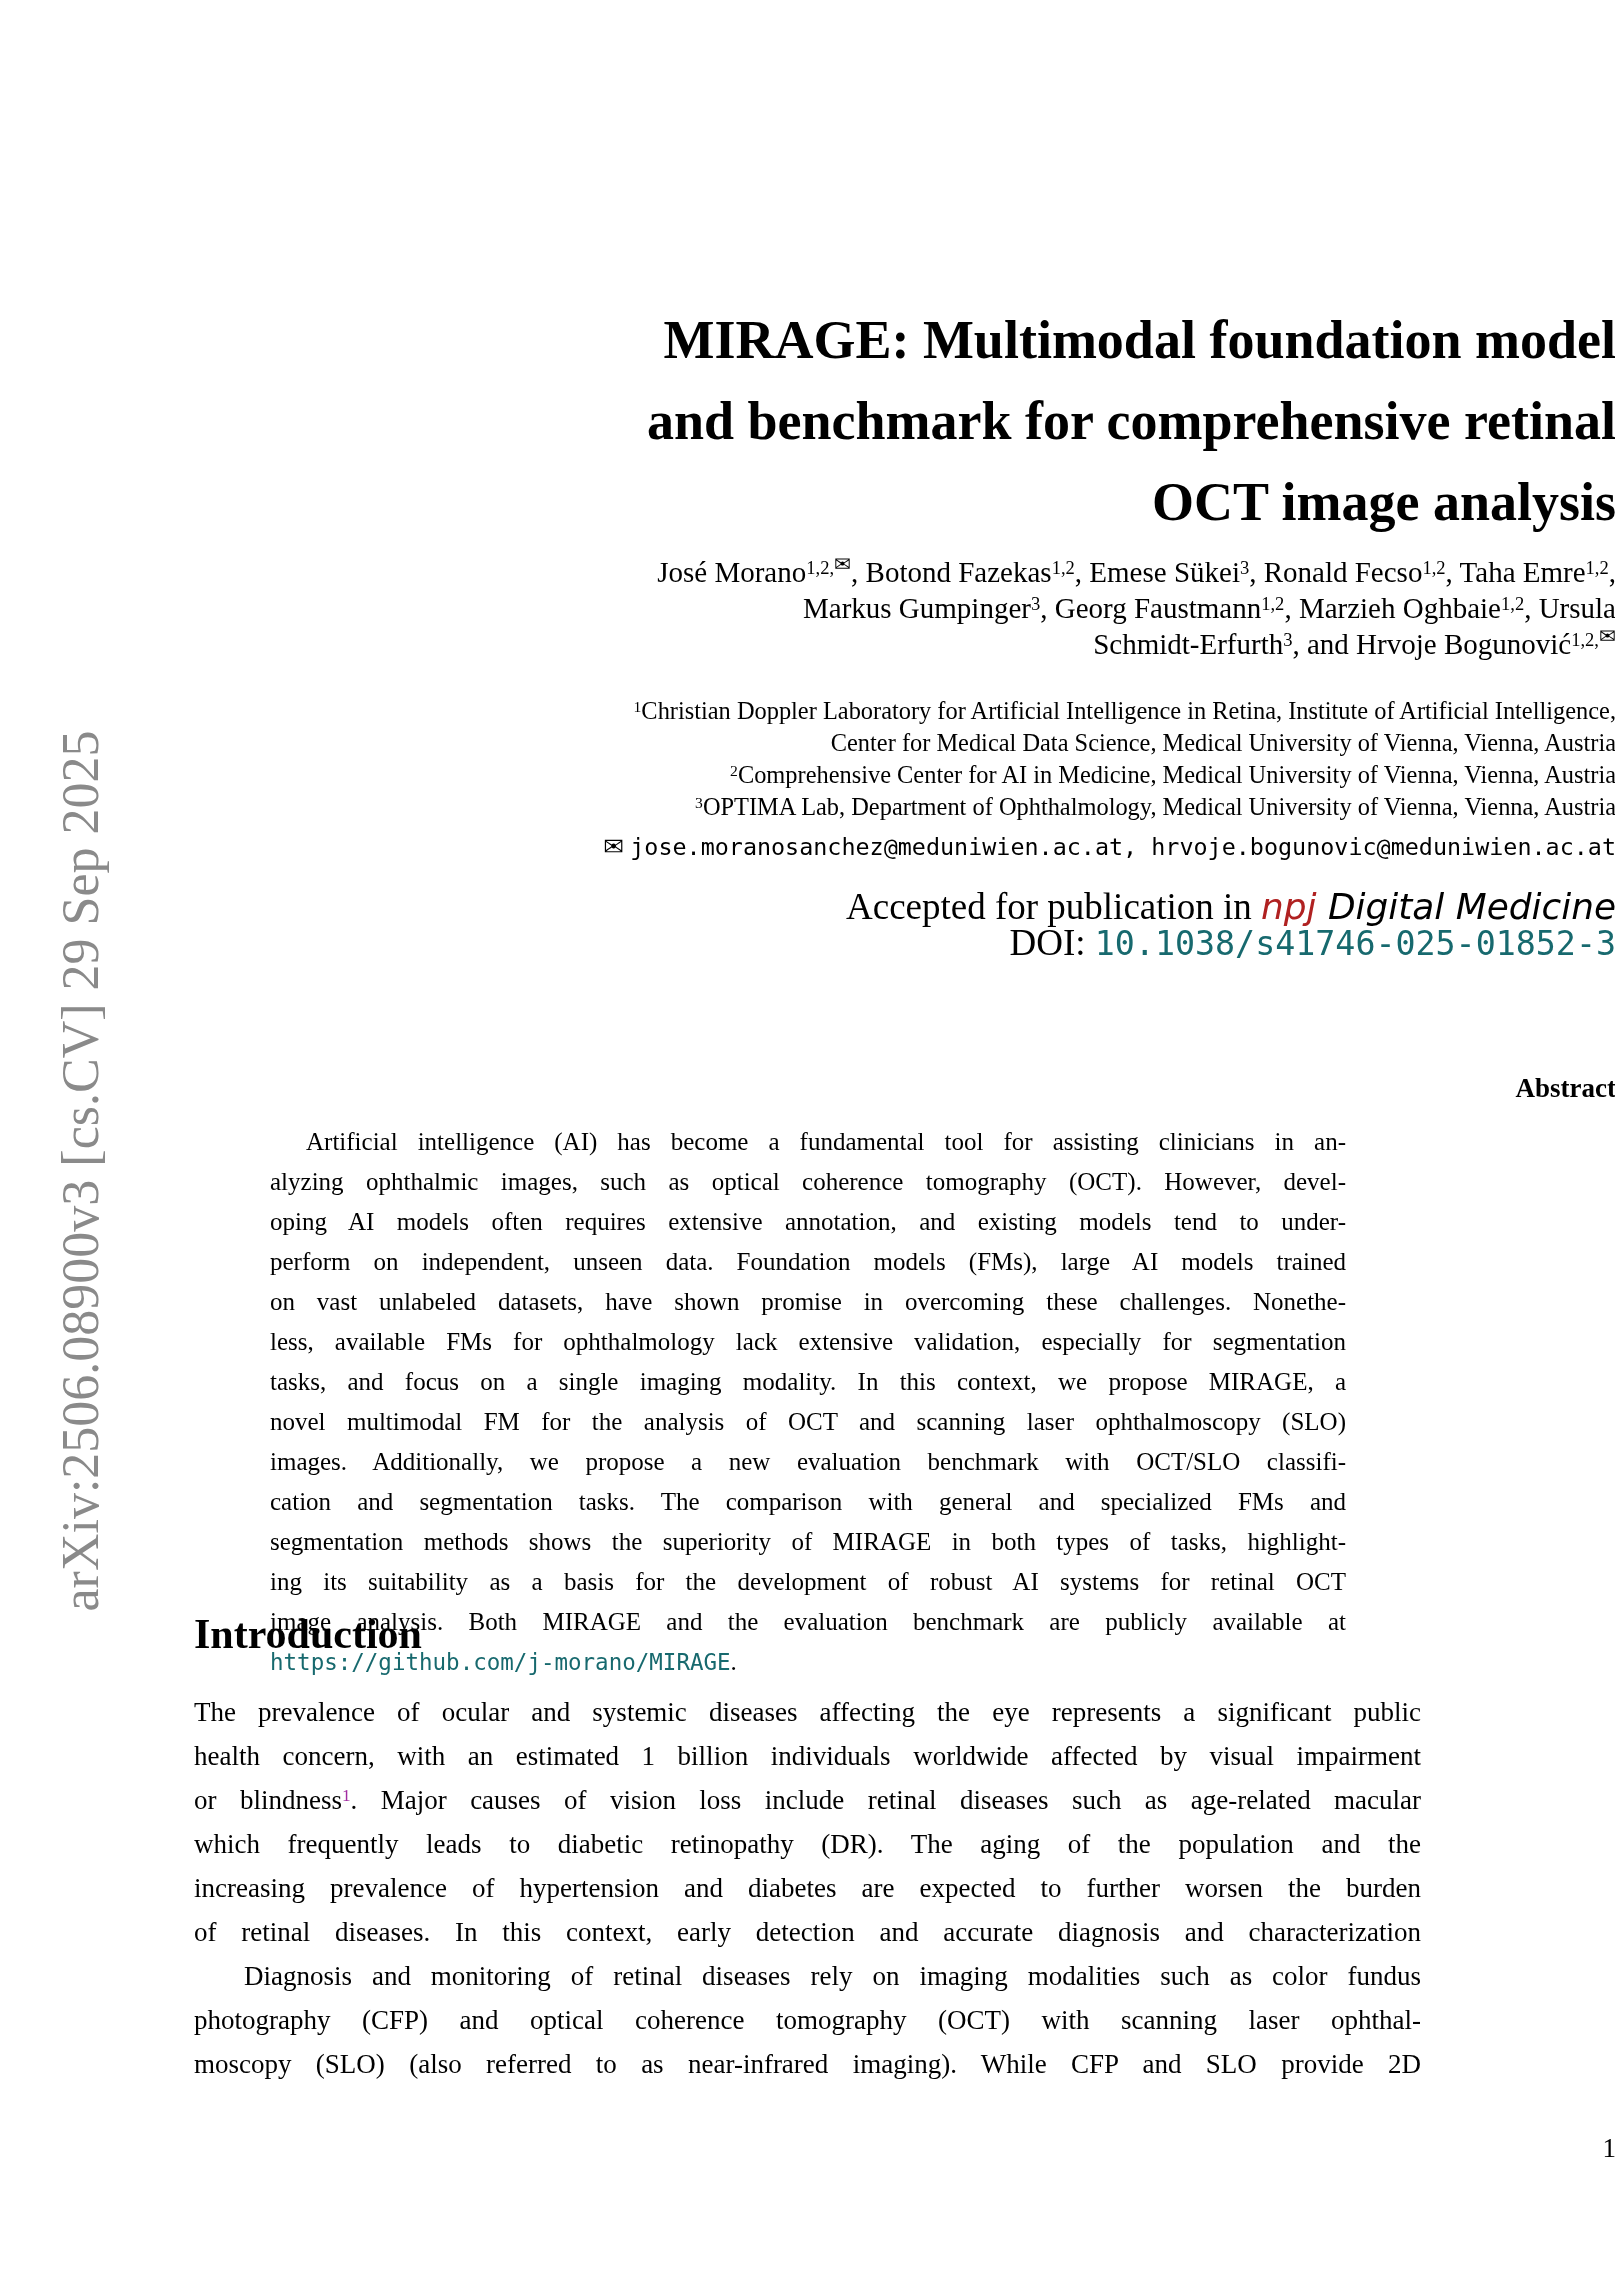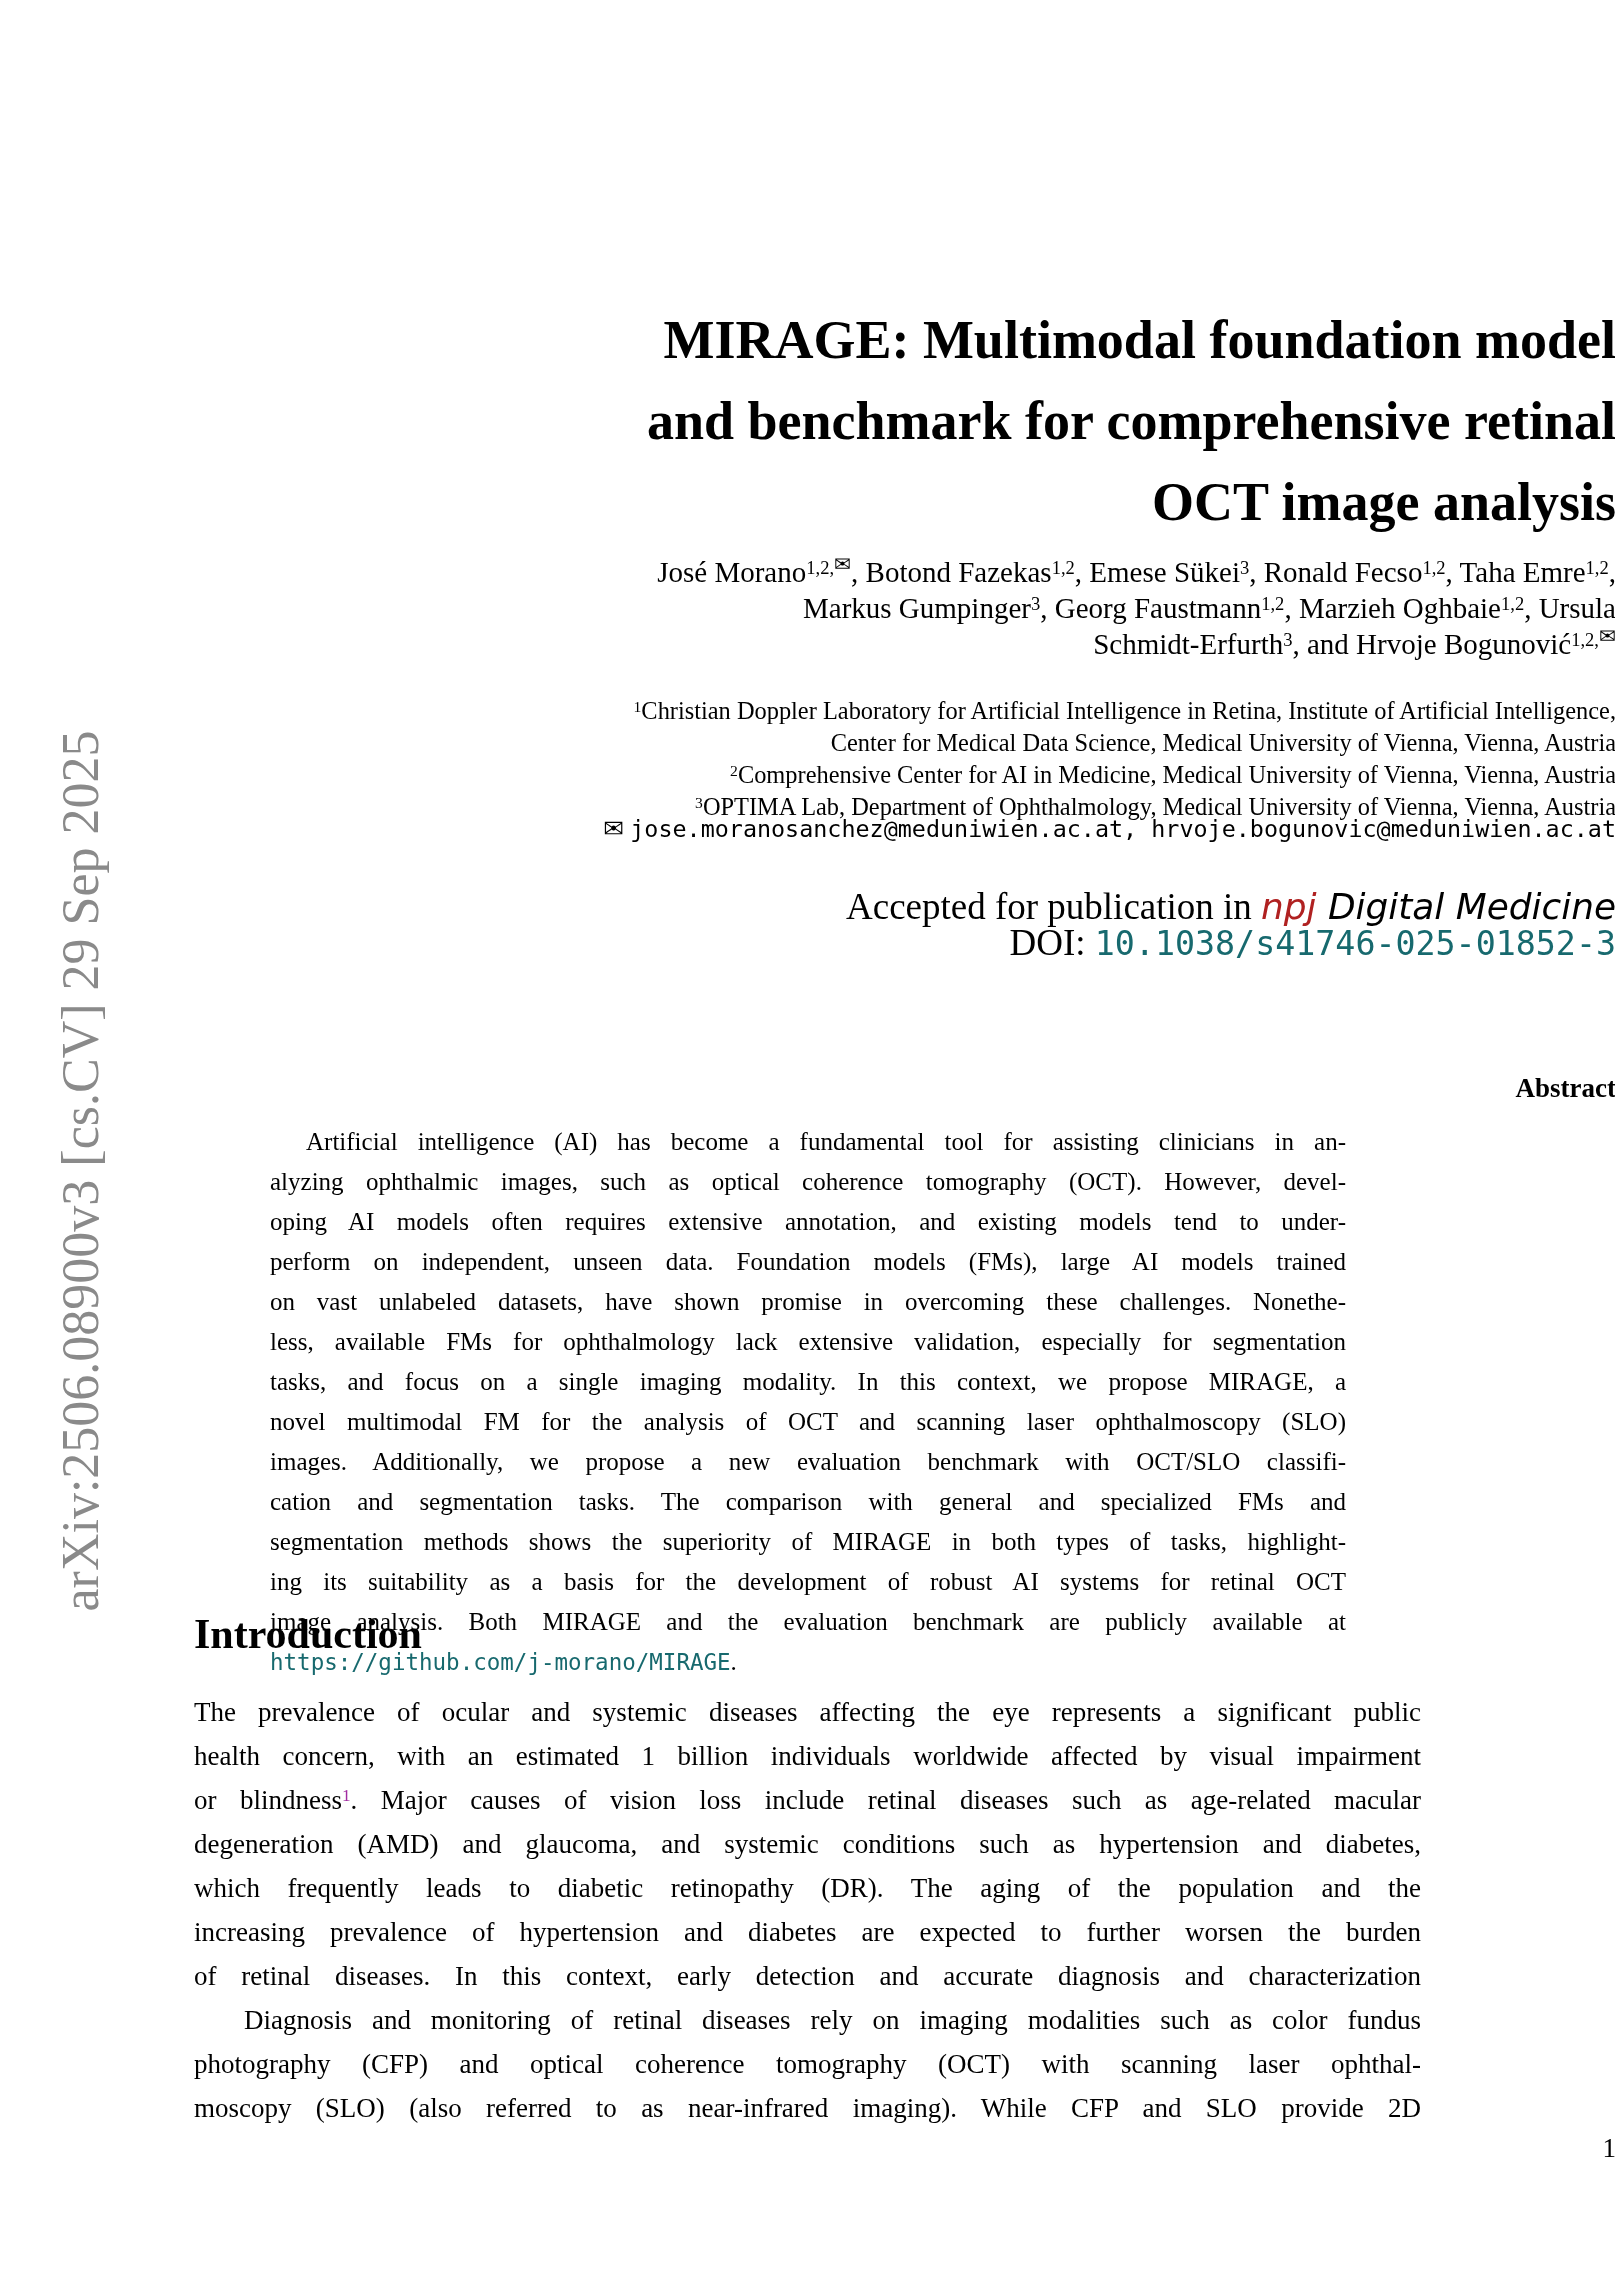--- a/index.html
+++ b/index.html
@@ -20,21 +20,21 @@
     transform: translate(-50%, -50%) rotate(-90deg);
     transform-origin: center center;
     white-space: nowrap;
     font-size: 52px;
     color: var(--watermark_gray, #8a8a8a);
   }
 
   .title { top: 300px; font-size: 54px; font-weight: bold; line-height: 81px; }
   .authors { top: 554px; font-size: 29px; line-height: 36px; }
   .affils { top: 695px; font-size: 24.4px; line-height: 32px; }
-  .contact { top: 812px; font-size: 26px; line-height: 34px; }
+  .contact { top: 830px; font-size: 26px; line-height: 34px; }
   .accept { top: 889px; font-size: 37px; line-height: 36px; }
   .abs-heading { top: 1073px; font-size: 27px; font-weight: bold; }
   .abstract-body {
     top: 1118px; left: 270px; width: 1076px;
     font-size: 25px; line-height: 32px;
   }
   .intro-heading { top: 1610px; left: 194px; font-size: 42px; font-weight: bold; }
   .intro-body {
     top: 1686px; left: 194px; width: 1227px;
     font-size: 27px; line-height: 36px;
@@ -117,21 +117,20 @@
     <div class="tline no-just"><span class="url">https://github.com/j-morano/MIRAGE</span><span>.</span></div>
   </div>
 
 <div class="abs intro-heading">Introduction</div>
 
 <div class="abs intro-body">
   <div class="just">
       <div class="tline"><span>The prevalence of ocular and systemic diseases affecting the eye represents a significant public</span></div>
       <div class="tline"><span>health concern, with an estimated 1 billion individuals worldwide affected by visual impairment</span></div>
       <div class="tline"><span>or blindness</span><span class="cite">1</span><span>. Major causes of vision loss include retinal diseases such as age-related macular</span></div>
-      <div class="tline"><span>degeneration (AMD) and glaucoma, and systemic conditions such as hypertension and diabetes,</span></div>
       <div class="tline"><span>which frequently leads to diabetic retinopathy (DR). The aging of the population and the</span></div>
       <div class="tline"><span>increasing prevalence of hypertension and diabetes are expected to further worsen the burden</span></div>
       <div class="tline"><span>of retinal diseases. In this context, early detection and accurate diagnosis and characterization</span></div>
     </div>
   <div class="just">
       <div class="tline" style="text-indent: 50px;"><span>Diagnosis and monitoring of retinal diseases rely on imaging modalities such as color fundus</span></div>
       <div class="tline"><span>photography (CFP) and optical coherence tomography (OCT) with scanning laser ophthal-</span></div>
       <div class="tline"><span>moscopy (SLO) (also referred to as near-infrared imaging). While CFP and SLO provide 2D</span></div>
     </div>
 </div>

